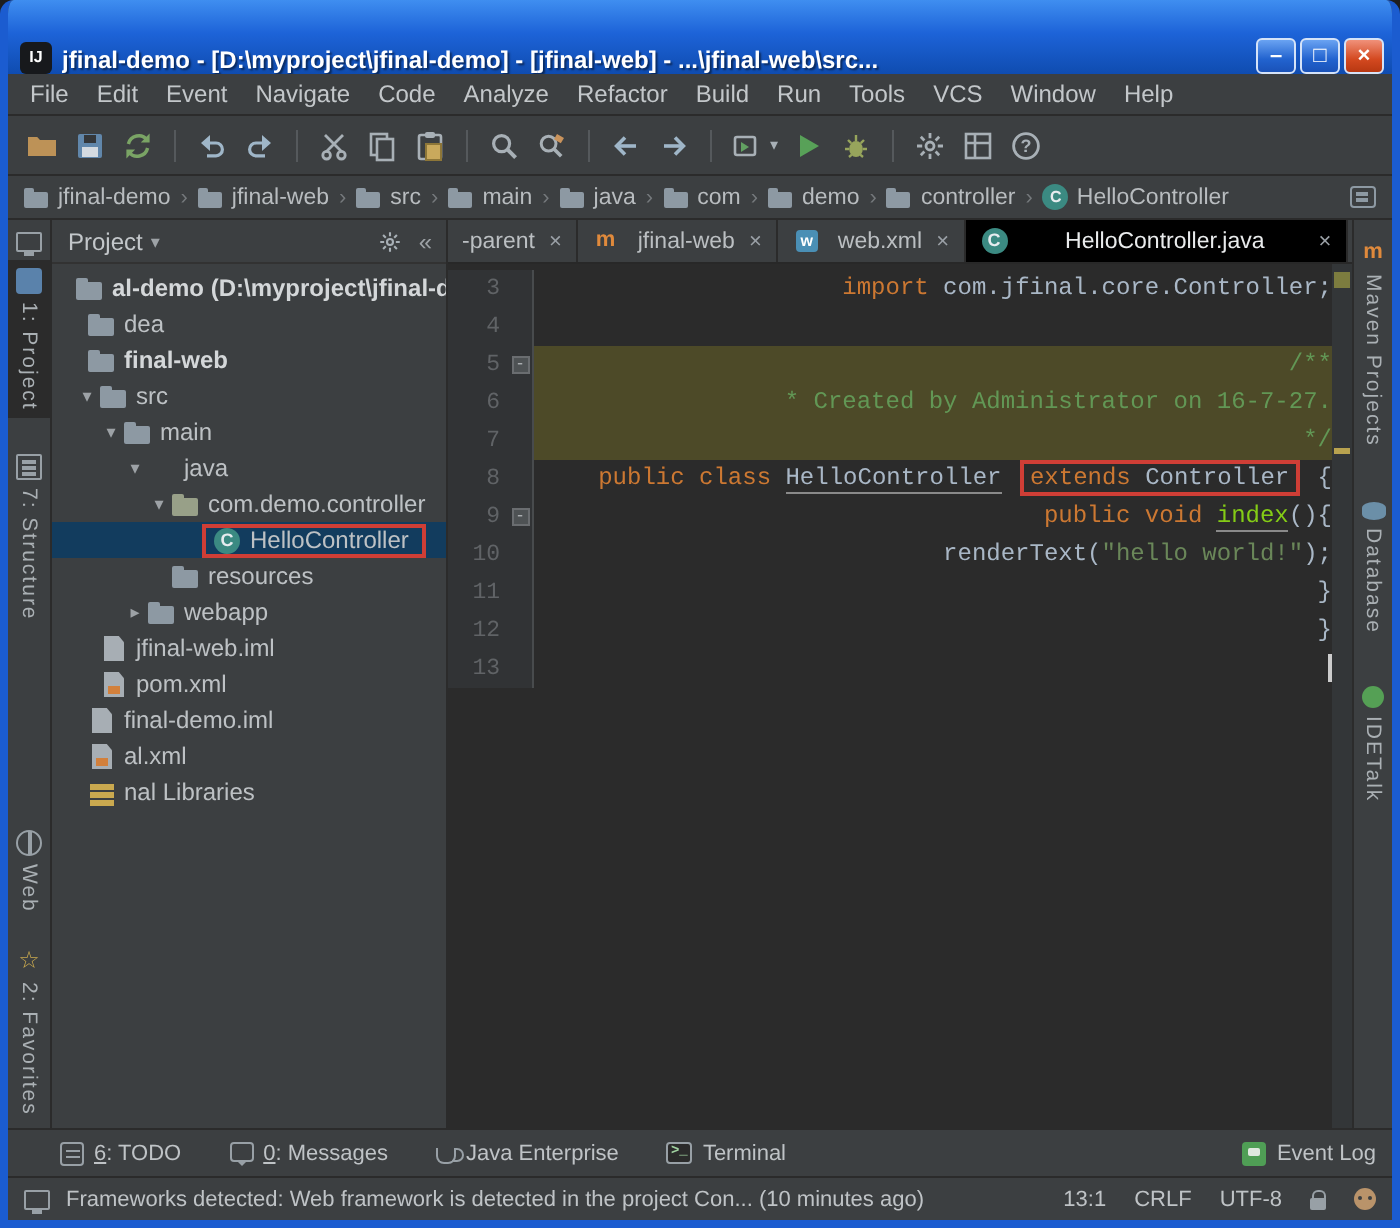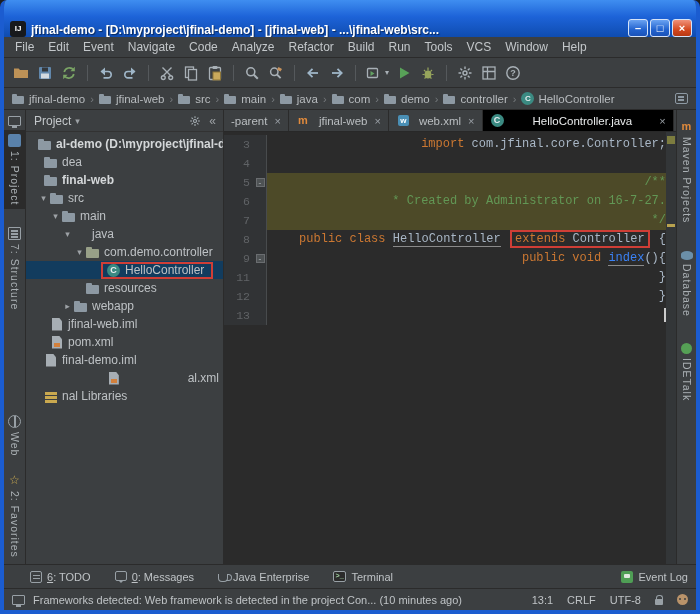--- a/index.html
+++ b/index.html
@@ -125,21 +125,21 @@
   .ln{ width:30px; text-align:right; color:#606366; font-size:11.5px; padding-right:4px; }
   .fold{ width:13px; display:flex; align-items:center; justify-content:center; border-right:1px solid #484b4d; }
   .fm{ width:9px; height:9px; border:1px solid #6a6d70; background:#4e5254; color:#b6babd;
     font:8px/7px "Liberation Mono",monospace; text-align:center; }
   .fm::before{ content:"-"; }
   .code{ flex:1; white-space:pre; color:#a9b7c6; padding-left:6px; min-width:0;text-align:right; }
   .code.hl{ background:#4d4a28; }
   .kw{ color:#cc7832; }
   .cm{ color:#629755; }
   .str{ color:#6a8759; }
-  .fn{ color:#3b82f6; }
+  .fn{ color:#84cc16; }
   .u{ border-bottom:1px solid #8a8a8a; }
   .redbox{ border:2px solid #cf3e36; padding:0 3px; margin:0 2px; }
   .caret{ display:inline-block; width:2px; height:14px; background:#cccccc; vertical-align:middle; }
   .annot{ position:absolute; right:0; top:0; bottom:0; width:10px; background:#333638; }
   .insp{ width:8px; height:8px; background:#7c7c3f; margin:4px auto 0; }
   .amark{ position:absolute; top:92px; left:1px; width:8px; height:3px; background:#b8a24f; }
 
   
   .bottombar{ height:24px; flex:none; display:flex; align-items:center; background:#3c3f41;
     border-top:1px solid #2b2b2b; padding:0 4px 0 26px; }
@@ -465,21 +465,21 @@
         <div class="trow" style="padding-left:12px;">
           <span class="tarrow"></span>
           <span class="ti ti-page ti-pom"></span>
           <span class="tlabel">pom.xml</span>
         </div>
         <div class="trow" style="padding-left:6px;">
           <span class="tarrow"></span>
           <span class="ti ti-page"></span>
           <span class="tlabel">final-demo.iml</span>
         </div>
-        <div class="trow" style="padding-left:6px;justify-content:space-between;">
+        <div class="trow" style="padding-left:6px;">
           <span class="tarrow"></span>
           <span class="ti ti-page ti-pom"></span>
           <span class="tlabel">al.xml</span>
         </div>
         <div class="trow" style="padding-left:6px;">
           <span class="tarrow"></span>
           <span class="ti ti-lib"></span>
           <span class="tlabel">nal Libraries</span>
         </div>
       </div>
@@ -564,20 +564,27 @@
           <div class="cline">
             <div class="gut">
                 <span class="ln">9</span>
                 <span class="fold">
                   <span class="fm"></span>
                 </span>
               </div>
             <div class="code"><span>    </span><span class="kw">public void </span><span class="fn u">index</span><span>(){</span></div>
           </div>
 
+          <div class="cline">
+            <div class="gut">
+                <span class="ln">10</span>
+                <span class="fold"></span>
+              </div>
+            <div class="code"><span>        </span><span>renderText(</span><span class="str">"hello world!"</span><span>);</span></div>
+          </div>
 
           <div class="cline">
             <div class="gut">
                 <span class="ln">11</span>
                 <span class="fold"></span>
               </div>
             <div class="code"><span>    }</span></div>
           </div>
 
           <div class="cline">

